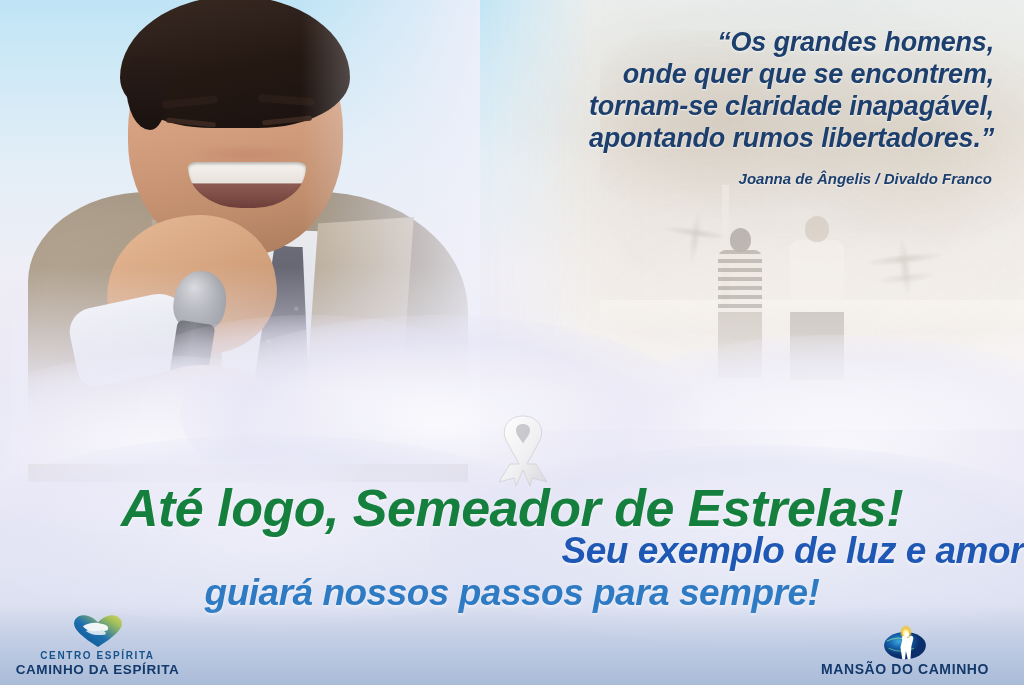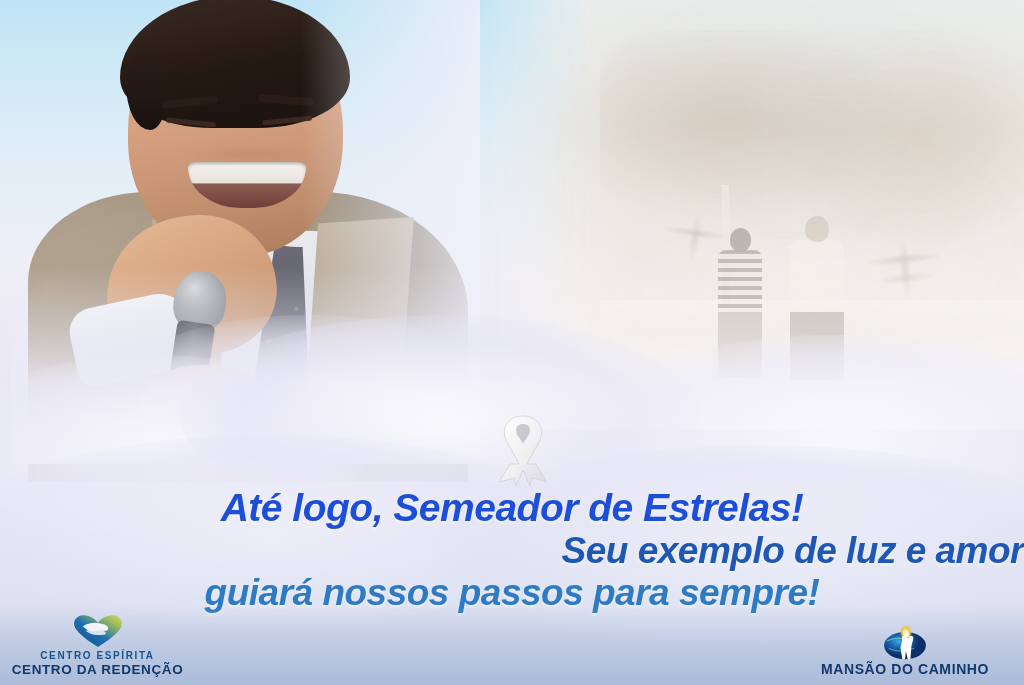--- a/index.html
+++ b/index.html
@@ -239,21 +239,21 @@
 
   
   .ribbon{position:absolute;left:486px;top:408px;width:74px;height:78px;}
 
   
   .headline{
     position:absolute;left:0;right:0;top:486px;text-align:center;
     font-style:italic;font-weight:bold;
     letter-spacing:-.5px;
   }
-  .hl1{font-size:39px;line-height:44px;color:#1d4ed8;text-shadow:0 2px 3px rgba(255,255,255,.55);}
+  .hl1{font-size:52px;line-height:44px;color:#15803d;text-shadow:0 2px 3px rgba(255,255,255,.55);}
   .hl2{font-size:37px;line-height:42px;color:#1e57b4;text-shadow:0 2px 3px rgba(255,255,255,.55);text-align:right;}
   .hl3{font-size:37px;line-height:42px;color:#2e7bc4;text-shadow:0 2px 3px rgba(255,255,255,.5);}
 
   
   .footer-band{
     position:absolute;left:0;right:0;bottom:0;height:78px;
     background:linear-gradient(to bottom, rgba(200,210,232,0), rgba(176,192,220,.45) 40%, rgba(150,172,206,.6));
   }
   .logo-left{position:absolute;left:0;bottom:8px;width:195px;text-align:center;}
   .logo-right{position:absolute;right:14px;bottom:8px;width:210px;text-align:center;}
@@ -306,20 +306,27 @@
   <div class="clouds">
     <div class="cl c6"></div>
     <div class="cl c1"></div>
     <div class="cl c2"></div>
     <div class="cl c3"></div>
     <div class="cl c4"></div>
     <div class="cl c5"></div>
     <div class="haze"></div>
   </div>
 
+  <div class="quote">
+    <div>“Os grandes homens,</div>
+    <div>onde quer que se encontrem,</div>
+    <div>tornam-se claridade inapagável,</div>
+    <div>apontando rumos libertadores.”</div>
+  </div>
+  <div class="quote-attr">Joanna de Ângelis / Divaldo Franco</div>
 
   <div class="ribbon">
     <svg viewBox="0 0 74 78" width="74" height="78" aria-hidden="true">
       <defs>
         <linearGradient id="rg" x1="0" y1="0" x2="1" y2="1">
           <stop offset="0%" stop-color="#ffffff"></stop>
           <stop offset="55%" stop-color="#f0f0f2"></stop>
           <stop offset="100%" stop-color="#d8d8dd"></stop>
         </linearGradient>
       </defs>
@@ -348,21 +355,21 @@
             <stop offset="80%" stop-color="#9fbf5a"></stop>
             <stop offset="100%" stop-color="#d9d46a"></stop>
           </linearGradient>
         </defs>
         <path d="M32 38 C10 24 4 16 8 9 C12 2 24 3 32 12 C40 3 52 2 56 9 C60 16 54 24 32 38 Z" fill="url(#hg)"></path>
         <path d="M16 16 C22 12 30 11 38 14 C42 15 44 18 42 20 C40 22 34 20 30 21 C26 22 20 21 16 16 Z" fill="#ffffff" opacity=".92"></path>
         <path d="M19 21 C25 19 32 19 38 21 C41 22 41 25 38 25 C32 26 24 25 19 21 Z" fill="#f2f6fa" opacity=".85"></path>
       </svg>
     </div>
     <div class="logo-t1">CENTRO ESPÍRITA</div>
-    <div class="logo-t2">CENTRO DA REDENÇÃO</div>
+    <div class="logo-t2">CAMINHO DA ESPÍRITA</div>
   </div>
 
   <div class="logo-right">
     <div class="logo-mark">
       <svg viewBox="0 0 60 44" width="56" height="40" aria-hidden="true">
         <defs>
           <radialGradient id="gg" cx="35%" cy="35%">
             <stop offset="0%" stop-color="#3fa8d8"></stop>
             <stop offset="45%" stop-color="#1565b0"></stop>
             <stop offset="100%" stop-color="#0b2f6b"></stop>

